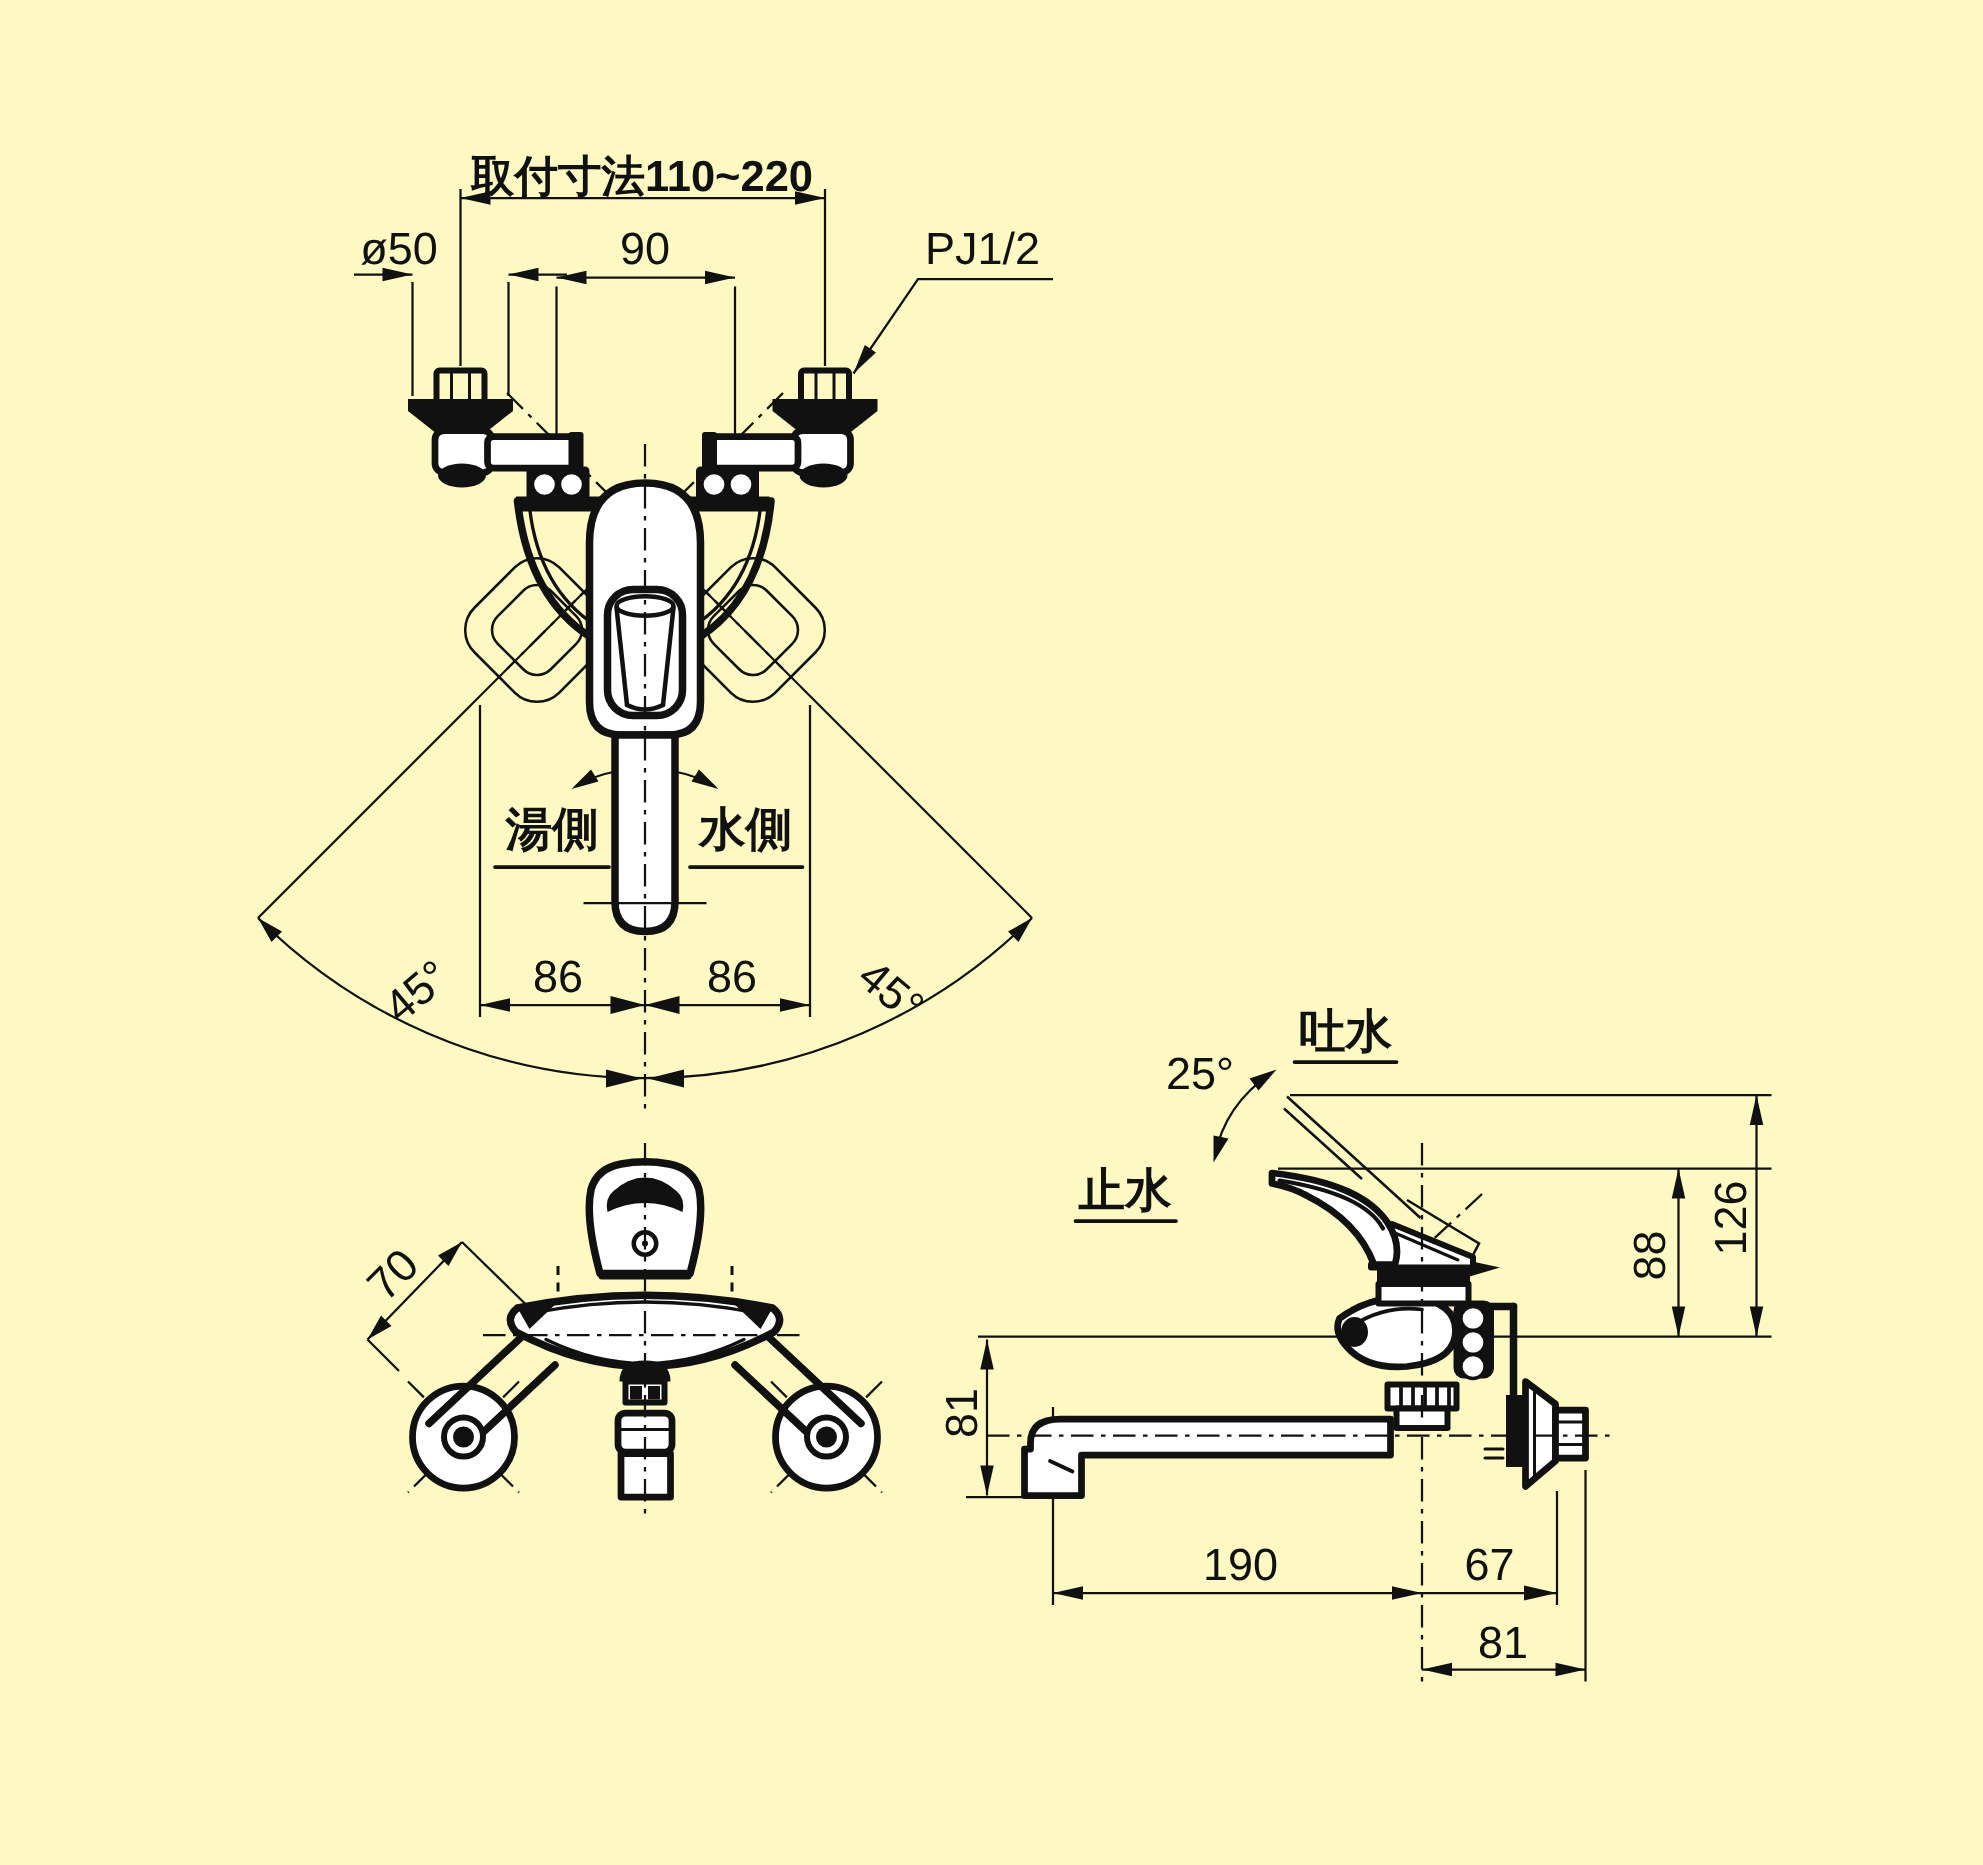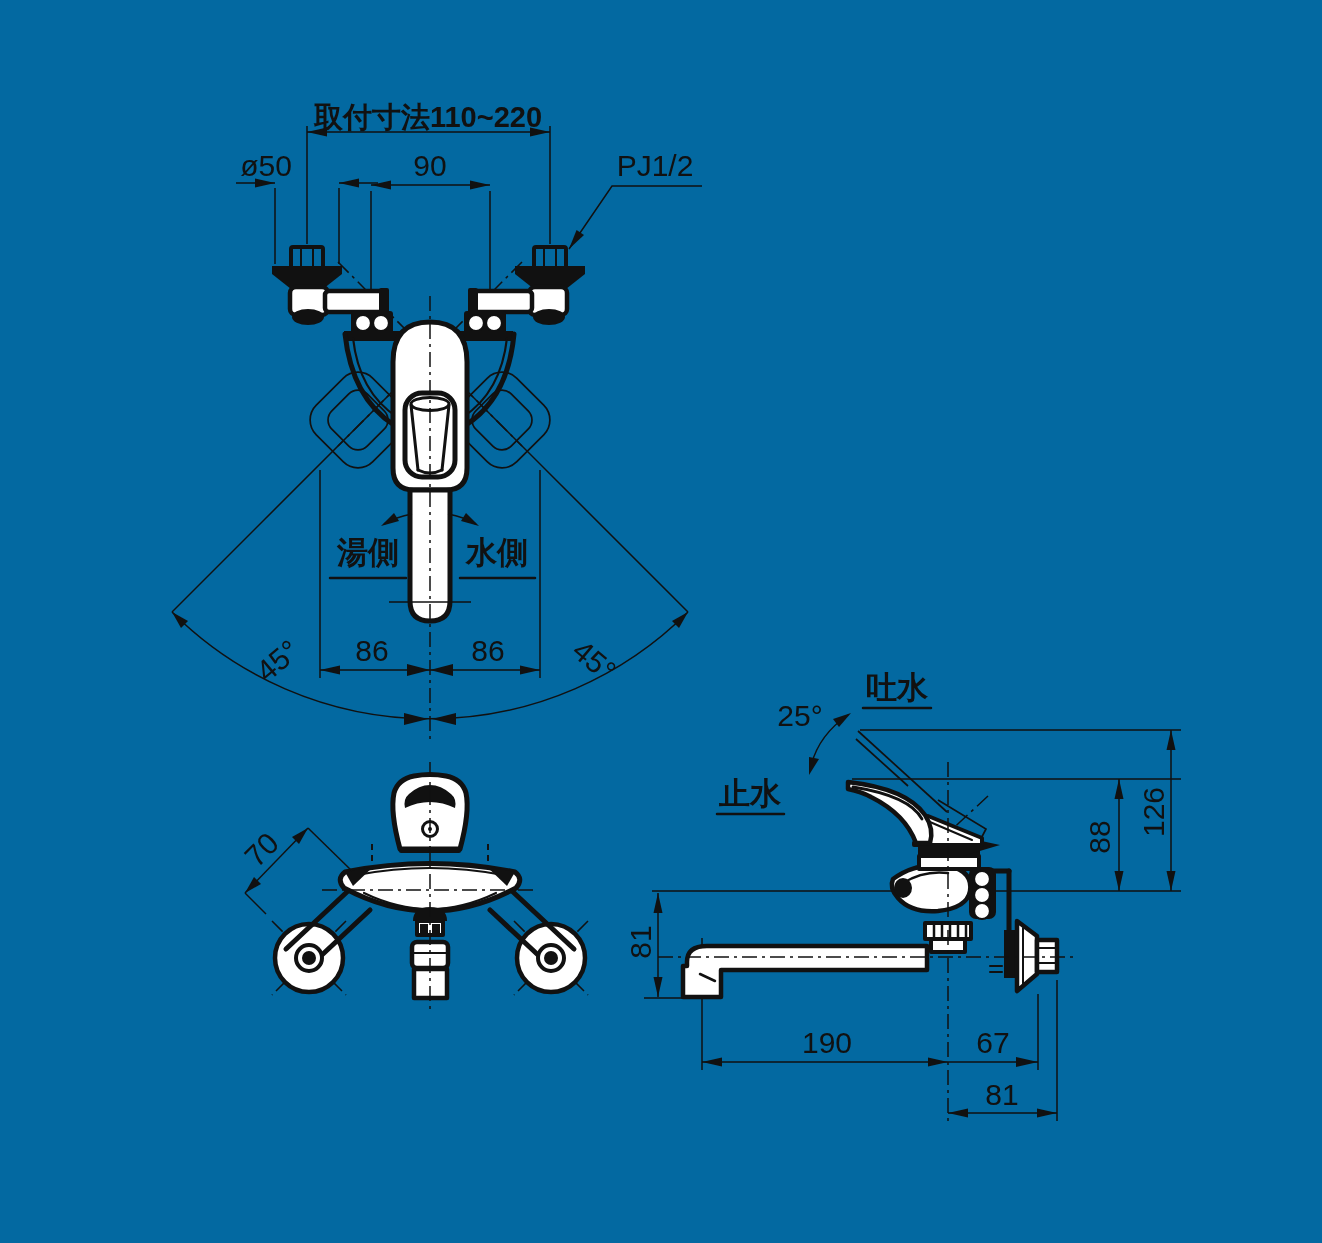--- a/index.html
+++ b/index.html
@@ -1,16 +1,16 @@
 <!DOCTYPE html>
 <html><head>
 <meta charset="utf-8">
 <style>
   html,body{margin:0;padding:0;background:#fff;}
-  .stage{width:1322px;height:1243px;background:#0369a1;position:relative;font-family:"Liberation Sans",sans-serif;}
+  .stage{width:1322px;height:1243px;background:#fef9c3;position:relative;font-family:"Liberation Sans",sans-serif;}
   svg{display:block;}
   .n5{stroke:#111;stroke-width:5;fill:none;stroke-linecap:round;stroke-linejoin:round}
   .n4{stroke:#111;stroke-width:4;fill:none;stroke-linecap:round;stroke-linejoin:round}
   .n3{stroke:#111;stroke-width:3;fill:none;stroke-linecap:round}
   .n28{stroke:#111;stroke-width:2.8;fill:none;stroke-linecap:round}
   .n25{stroke:#111;stroke-width:2.5;fill:none;stroke-linecap:round}
   .n22{stroke:#111;stroke-width:2.2;fill:none;stroke-linecap:round}
   .n2{stroke:#111;stroke-width:2;fill:none;stroke-linecap:round}
   .w5{stroke:#111;stroke-width:5;fill:#fff;stroke-linejoin:round}
   .w45{stroke:#111;stroke-width:4.5;fill:#fff;stroke-linejoin:round}

